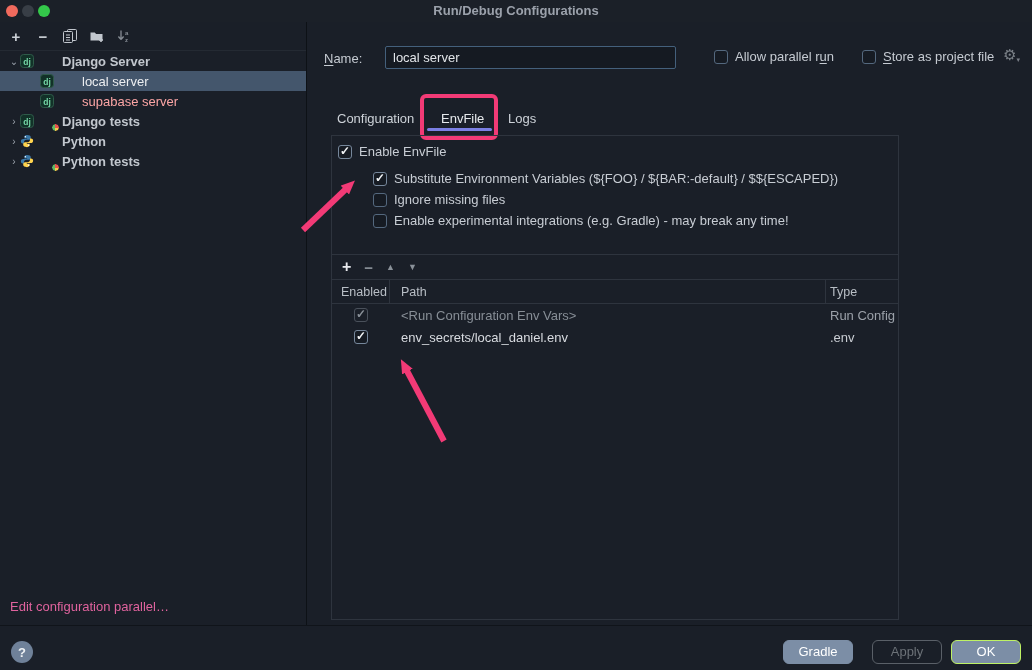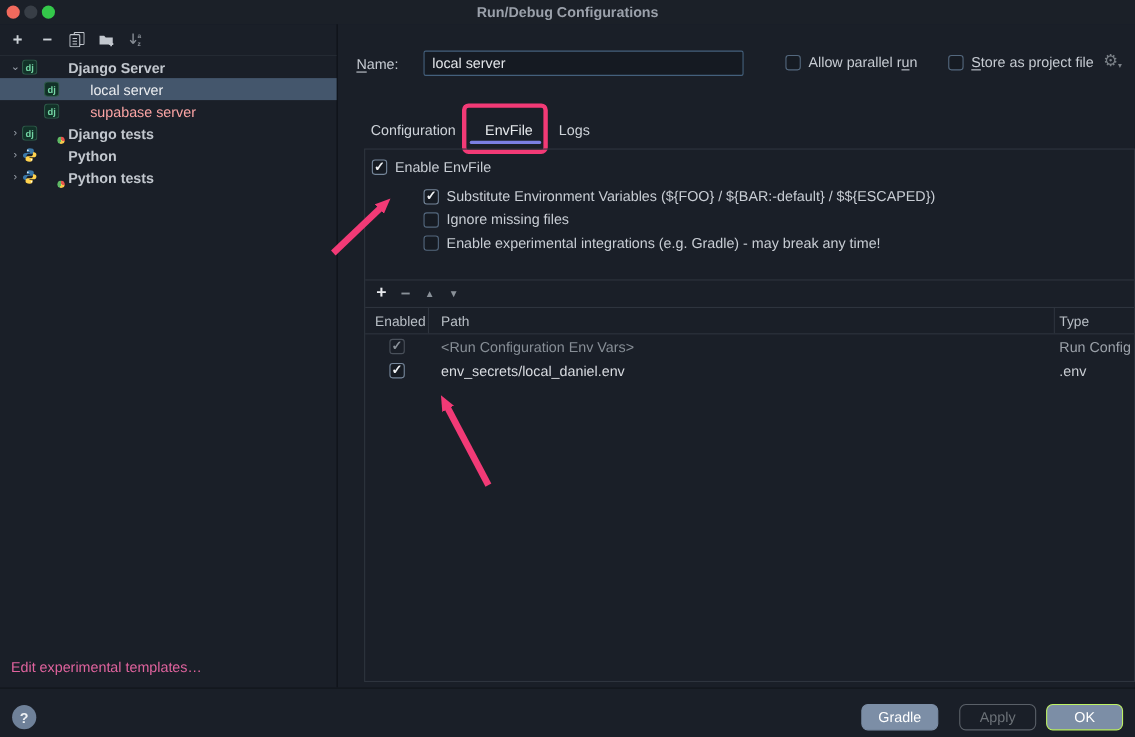--- a/index.html
+++ b/index.html
@@ -64,25 +64,25 @@
   #gear .drop { font-size:7px; vertical-align:-2px; color:#7a8087; }
 
   
   .tab { position:absolute; top:87px; height:20px; line-height:20px; color:#cdd2d8; cursor:pointer; }
   #tab-underline { position:absolute; left:119px; top:106px; width:65px; height:3px;
     border-radius:2px; }
   #tab-highlight { position:absolute; left:112px; top:72px; width:78px; height:46px;
     border:4px solid #f23a76; border-radius:6px; pointer-events:none; }
 
   
-  #env-panel { position:absolute; left:23px; top:113px; width:701px; height:485px;
+  #env-panel { position:absolute; left:23px; top:113px; width:568px; height:485px;
     border:1px solid #2e343e; }
   .opt { display:flex; align-items:center; gap:7px; height:21px; margin-left:6px; color:#c8cdd4; }
   .opt.first { margin-top:5px; margin-bottom:6px; }
-  .opt.ind { margin-left:40px;padding-left:13px; }
+  .opt.ind { margin-left:28px;padding-left:13px; }
 
   #env-table { position:absolute; left:0; right:0; top:118px; bottom:0; border-top:1px solid #2e343e; }
   #tbl-toolbar { height:25px; border-bottom:1px solid #2e343e; display:flex; align-items:center;
     gap:13px; padding-left:10px; }
   #tbl-toolbar .add { color:#e8eaee; font-size:16px; font-weight:bold; }
   #tbl-toolbar .rem { color:#8a9199; font-size:15px; font-weight:bold; }
   #tbl-toolbar .tri { color:#8a9199; font-size:9px; }
   #tbl-header { height:24px; border-bottom:1px solid #2e343e; display:flex; color:#b9bfc6; font-size:12.5px; }
   .col-enabled { width:58px; padding-left:9px; border-right:1px solid #2e343e; display:flex; align-items:center; }
   .col-path { flex:1; padding-left:11px; border-right:1px solid #2e343e; display:flex; align-items:center; }
@@ -215,21 +215,21 @@
               <path fill="#ffd34e" d="M8 15c2.5 0 3-1.2 3-2.3V11H7.8v-.7h4.4c1.6 0 2.8-1 2.8-2.7 0-1.6-1-2.6-2.6-2.6h-1v1.8c0 1.4-1.2 2.5-2.6 2.5h-3c-1.2 0-2.1 1-2.1 2.2v1.2C3.7 14.1 5.2 15 8 15z"></path>
               <circle cx="6.1" cy="3.1" r=".8" fill="#fff"></circle>
               <circle cx="9.9" cy="12.9" r=".8" fill="#fff"></circle>
             </svg>
           <span class="pie"></span>
         </span>
         <span class="lbl">Python tests</span>
       </div>
     </div>
 
-    <div id="edit-templates" style="color: rgb(224, 99, 158);">Edit experimental templates…</div>
+    <div id="edit-templates" style="color: rgb(224, 99, 158);">Edit configuration parallel…</div>
   </div>
 
   <div id="main">
 
     <label id="name-label"><span class="mn">N</span><span>ame:</span></label>
     <input id="name-input" value="local server" style="">
 
     <div class="form-check" id="allow-parallel">
       <span class="cb"></span>
       <span><span>Allow parallel r</span><span class="mn">u</span><span>n</span></span>

